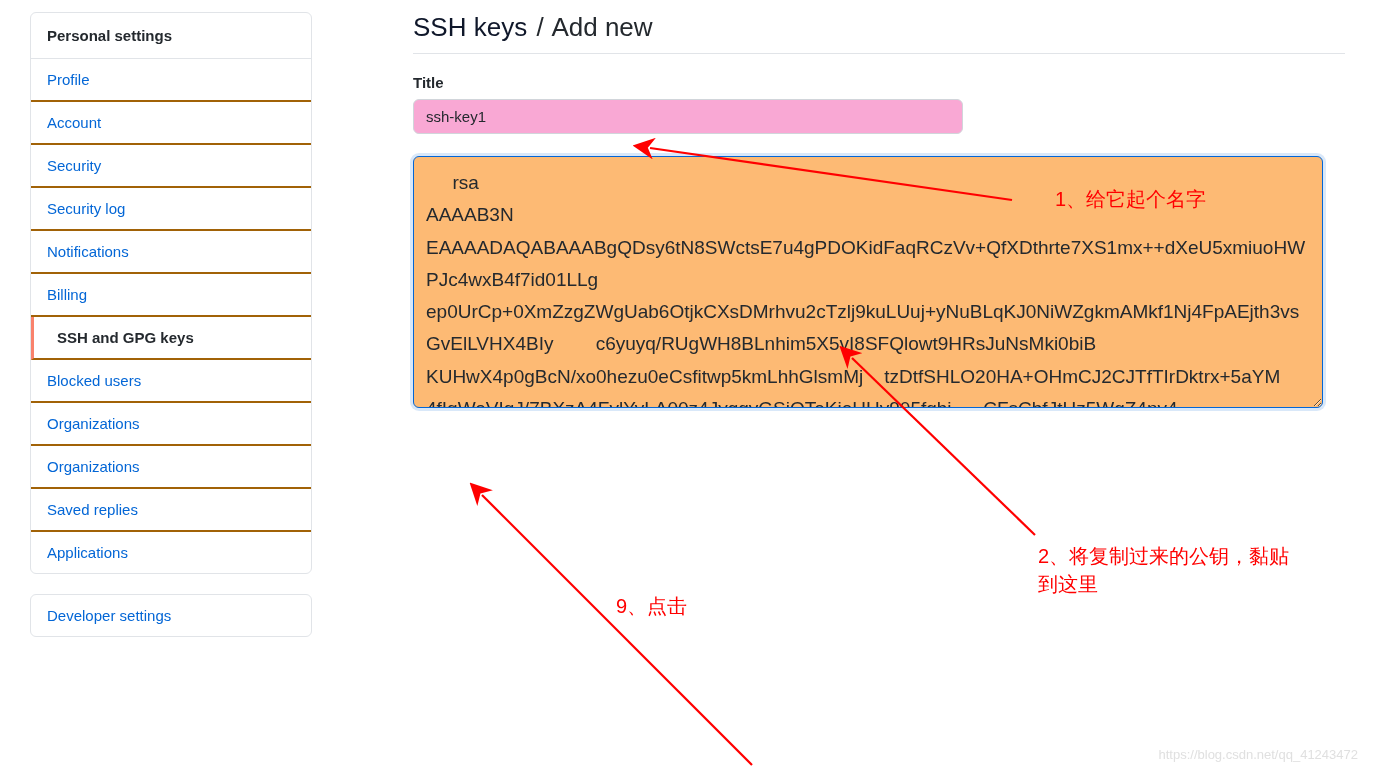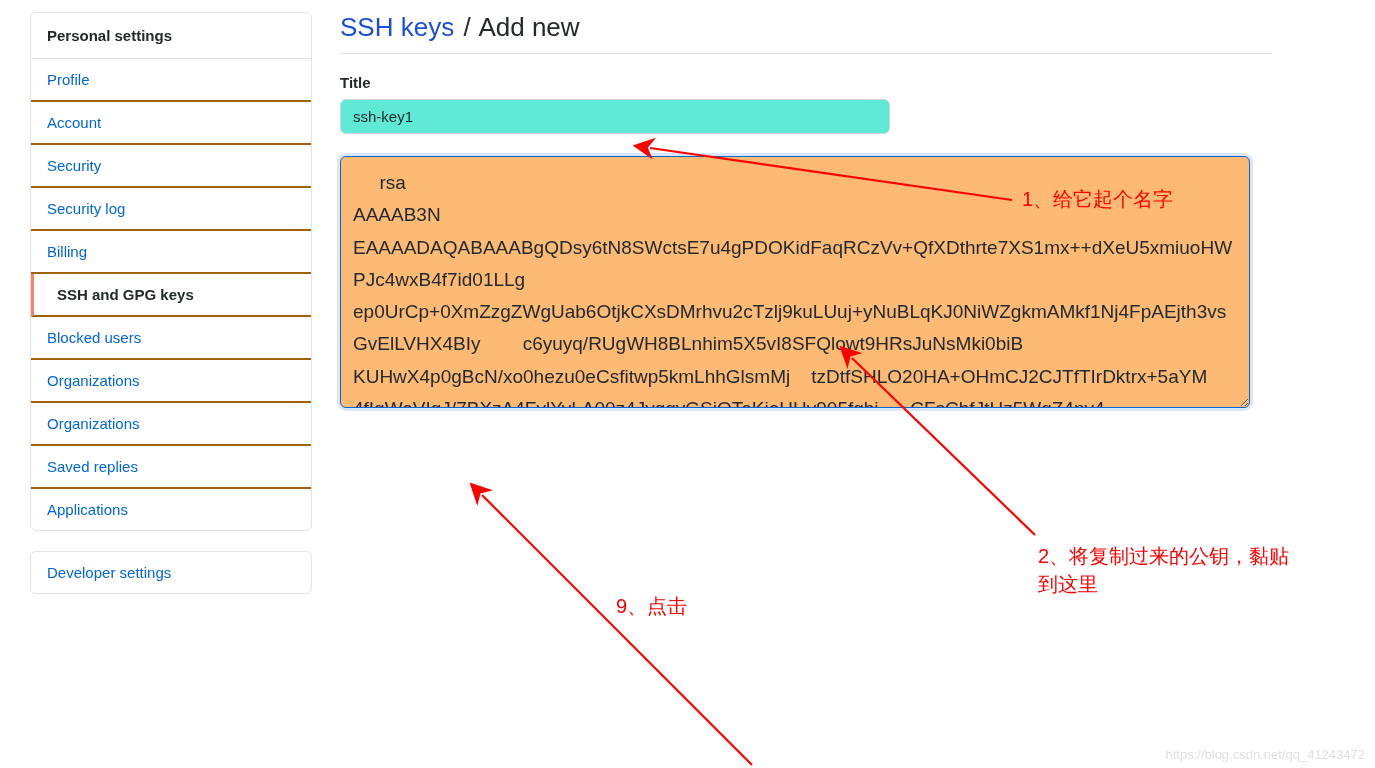--- a/index.html
+++ b/index.html
@@ -12,20 +12,21 @@
       font-size: 14px;
       color: #24292e;
       background: #fff;
       position: relative;
       width: 1375px;
       height: 768px;
     }
     .container {
       display: flex;
       padding: 12px 30px;
+      justify-content: space-between;
     }
     .sidebar {
       width: 282px;
       flex-shrink: 0;
     }
     .sidebar-group {
       border: 1px solid #e1e4e8;
       border-radius: 6px;
       margin-bottom: 20px;
     }
@@ -61,39 +62,39 @@
       max-width: 960px;
     }
     .page-heading {
       font-size: 26px;
       font-weight: 400;
       padding-bottom: 10px;
       border-bottom: 1px solid #e1e4e8;
       margin-bottom: 20px;
     }
     .page-heading .link {
-      color: #1d4ed8;
+      color: #0f172a;
     }
     .page-heading .sep {
       color: #24292e;
       padding: 0 2px;
     }
     .form-label {
       font-weight: 600;
       font-size: 15px;
       margin-bottom: 8px;
       display: block;
     }
     .form-input {
       width: 550px;
       padding: 8px 12px;
       font-size: 15px;
       border: 1px solid #d1d5da;
       border-radius: 6px;
-      background: #5eead4;
+      background: #f9a8d4;
       color: #24292e;
       margin-bottom: 22px;
     }
     .form-textarea {
       width: 910px;
       height: 252px;
       padding: 10px 12px;
       font-size: 19px;
       border: 1px solid #0366d6;
       border-radius: 6px;
@@ -120,21 +121,21 @@
     .annotation {
       position: absolute;
       color: #ff0000;
       font-size: 20px;
       pointer-events: none;
       line-height: 1.4;
     }
     .watermark {
       position: absolute;
       bottom: 6px;
-      right: 10px;
+      right: 17px;
       color: #e0e0e0;
       font-size: 13px;
     }
     svg.arrows {
       position: absolute;
       top: 0;
       left: 0;
       pointer-events: none;
     }
     .key-group { margin-bottom: 0; }
@@ -143,20 +144,21 @@
 <body>
 
 <div class="container">
   <aside class="sidebar">
     <div class="sidebar-group">
       <div class="sidebar-header">Personal settings</div>
       <a class="sidebar-item">Profile</a>
       <a class="sidebar-item">Account</a>
       <a class="sidebar-item">Security</a>
       <a class="sidebar-item">Security log</a>
+      <a class="sidebar-item">Notifications</a>
       <a class="sidebar-item">Billing</a>
       <a class="sidebar-item active">SSH and GPG keys</a>
       <a class="sidebar-item">Blocked users</a>
       <a class="sidebar-item">Organizations</a>
       <a class="sidebar-item">Organizations</a>
       <a class="sidebar-item">Saved replies</a>
       <a class="sidebar-item">Applications</a>
     </div>
     <div class="sidebar-group">
       <a class="sidebar-item">Developer settings</a>
@@ -193,17 +195,17 @@
     </marker>
   </defs>
 
   <line x1="1012" y1="200" x2="650" y2="148" stroke="#ff0000" stroke-width="2.2" marker-end="url(#ah)"></line>
 
   <line x1="1035" y1="535" x2="852" y2="358" stroke="#ff0000" stroke-width="2.2" marker-end="url(#ah)"></line>
 
   <line x1="752" y1="765" x2="482" y2="495" stroke="#ff0000" stroke-width="2.2" marker-end="url(#ah)"></line>
 </svg>
 
-<div class="annotation" style="top:185px; left:1022px;">1、给它起个名字</div>
+<div class="annotation" style="top:185px; left:1055px;">1、给它起个名字</div>
 <div class="annotation" style="top:510px; left:1038px; width:260px;margin-top:32px;">2、将复制过来的公钥，黏贴到这里</div>
 <div class="annotation" style="top:592px; left:616px;">9、点击</div>
 
 <div class="watermark">https://blog.csdn.net/qq_41243472</div>
 
 </body></html>

